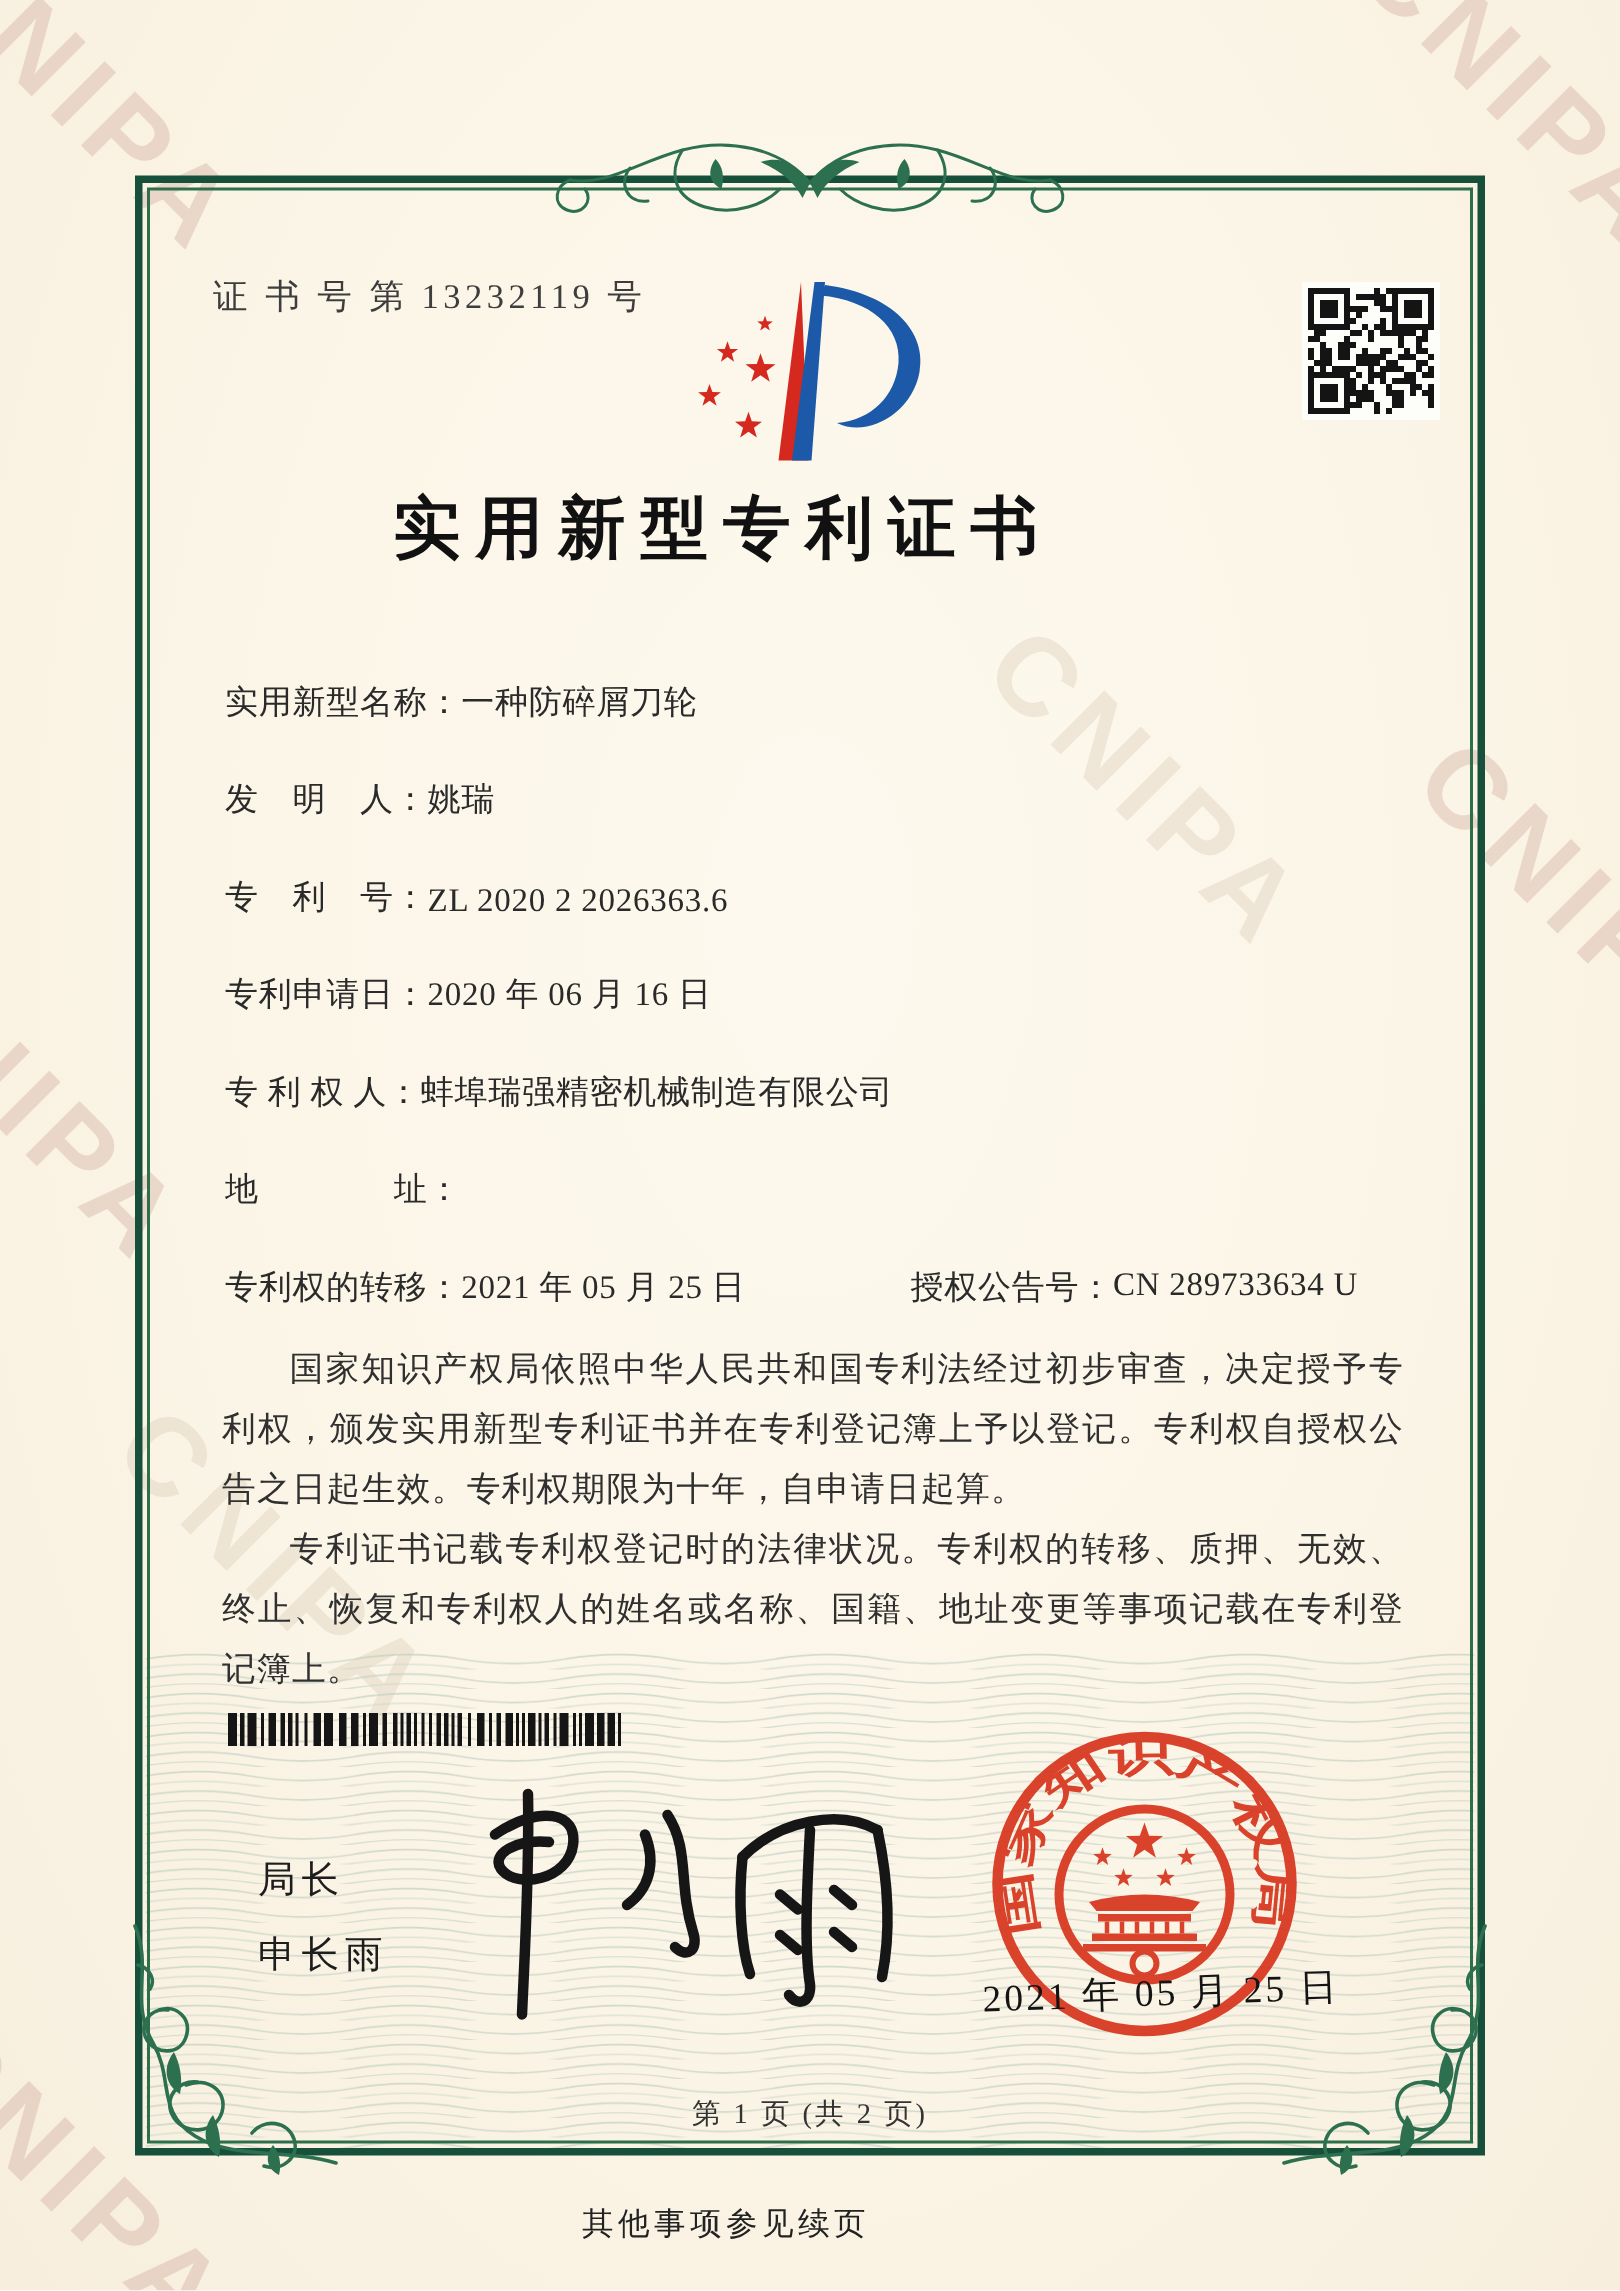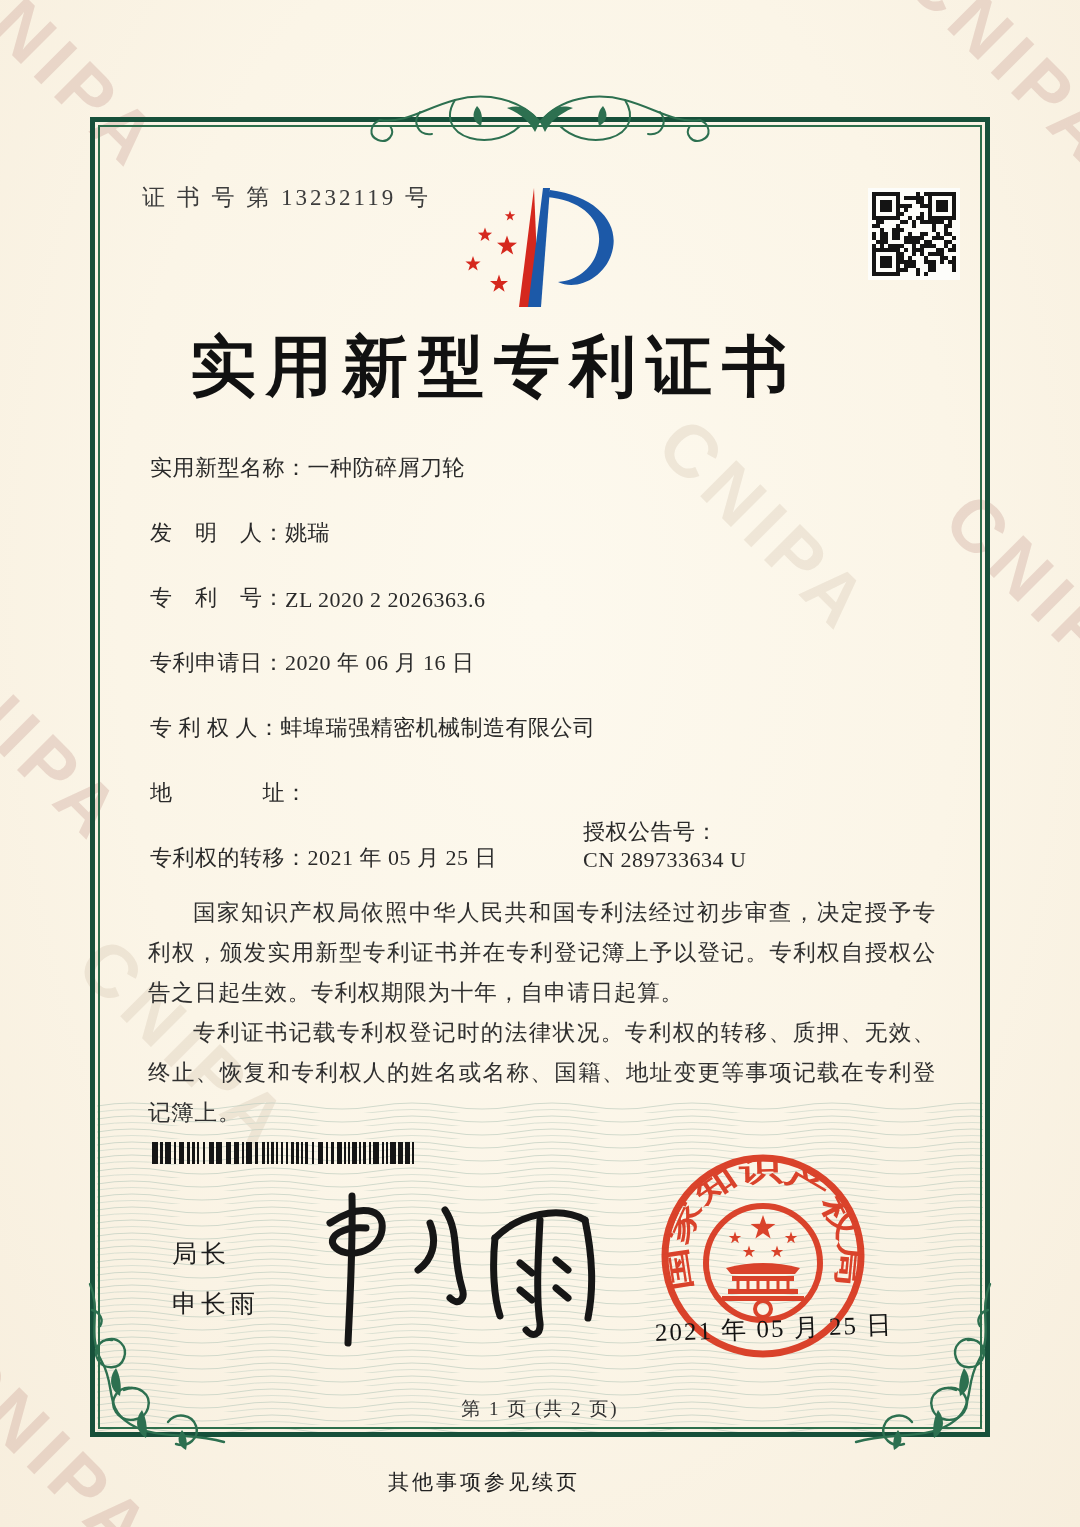--- a/index.html
+++ b/index.html
@@ -44,30 +44,30 @@
     font-size:23px;letter-spacing:3px;color:#3d3d3d;
   }
   .logo{position:absolute;left:462px;top:180px;}
   .qr{position:absolute;left:868px;top:188px;width:92px;height:92px;background:#fdfdfa;
       display:grid;grid-template-columns:repeat(21,4px);grid-template-rows:repeat(21,4px);
       padding:4px;box-sizing:border-box;}
   .qr span{display:block;}
   .qr span.on{background:#141414;}
   .title{
     position:absolute;left:0;top:322px;width:964px;
-    text-align:center;font-size:66px;font-weight:bold;
-    letter-spacing:10px;color:#111;padding-left:12px;
+    text-align:center;font-size:45px;font-weight:bold;
+    letter-spacing:10px;color:#111;
   }
   
   .fields{position:absolute;left:150px;top:455px;width:800px;}
   .frow{display:flex;align-items:flex-end;height:28px;margin-bottom:37px;
         font-size:22px;letter-spacing:0.5px;color:#2a2a2a;}
   .frow .lbl{white-space:pre;}
   .frow .val{white-space:pre;}
-  .frow .pair2{margin-left:86px;display:flex;flex-direction:column;}
+  .frow .pair2{margin-left:110px;display:flex;}
   
   .body-text{position:absolute;left:148px;top:893px;width:788px;}
   .body-text p{
     margin:0;font-size:22.5px;line-height:40px;text-indent:2em;
     letter-spacing:0.8px;text-align:justify;color:#303030;
   }
   
   .barcode{position:absolute;left:152px;top:1142px;width:300px;height:22px;font-size:0;}
   .barcode span{display:inline-block;height:100%;background:#151515;vertical-align:top;}
   .signer{position:absolute;left:172px;top:1228px;

